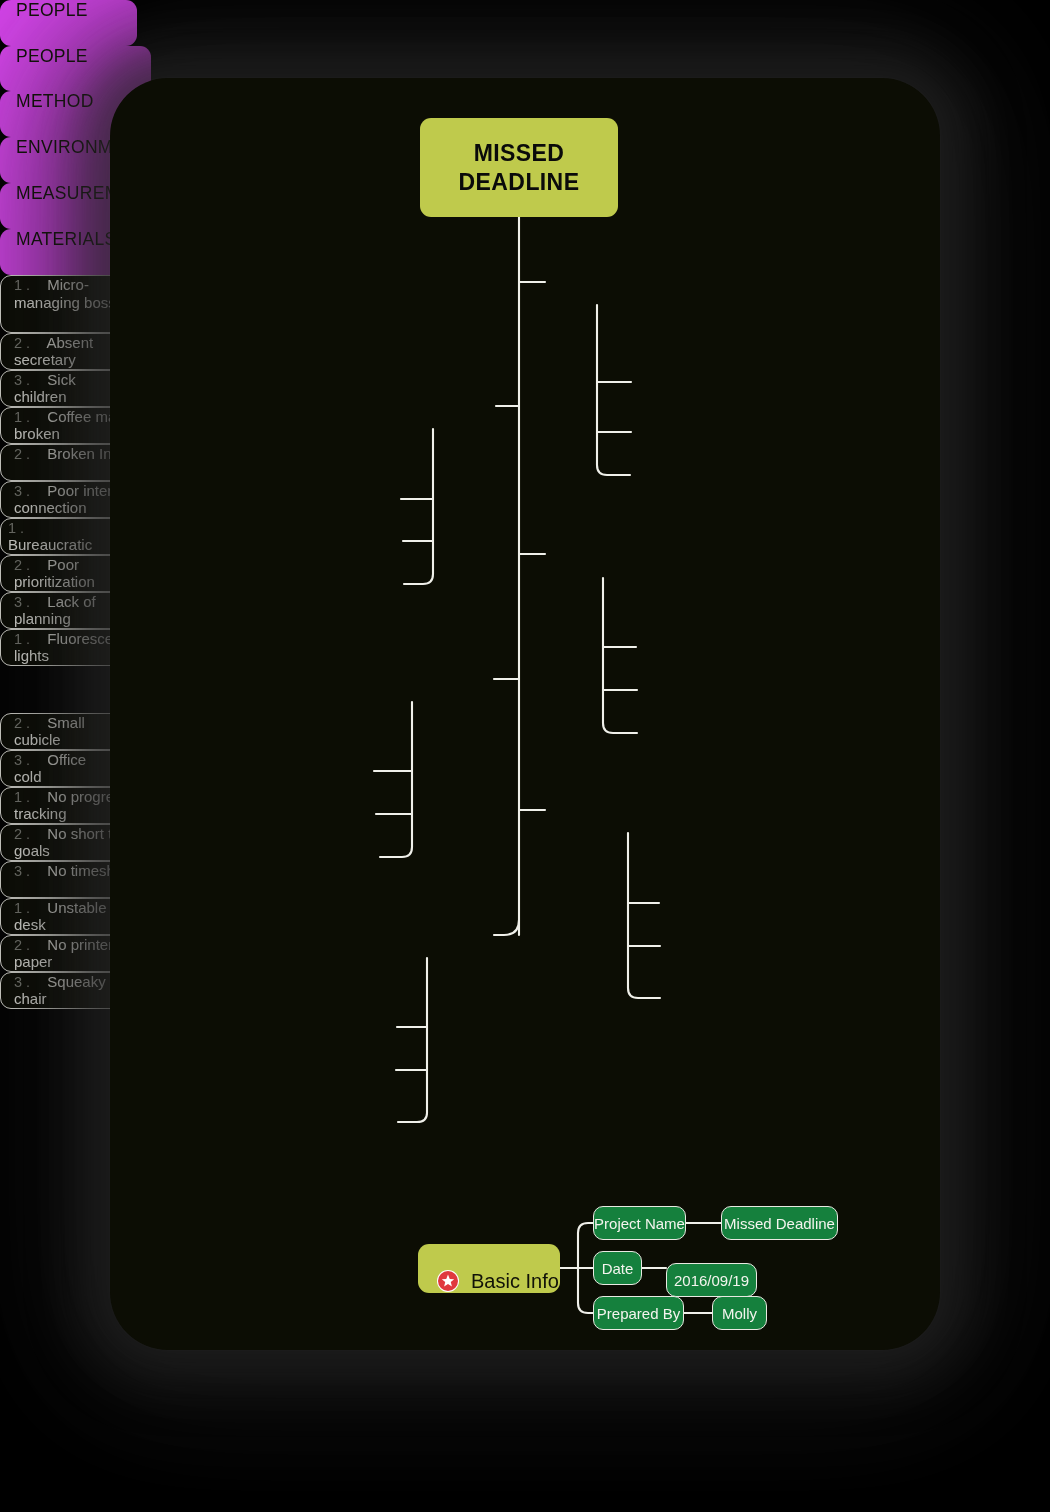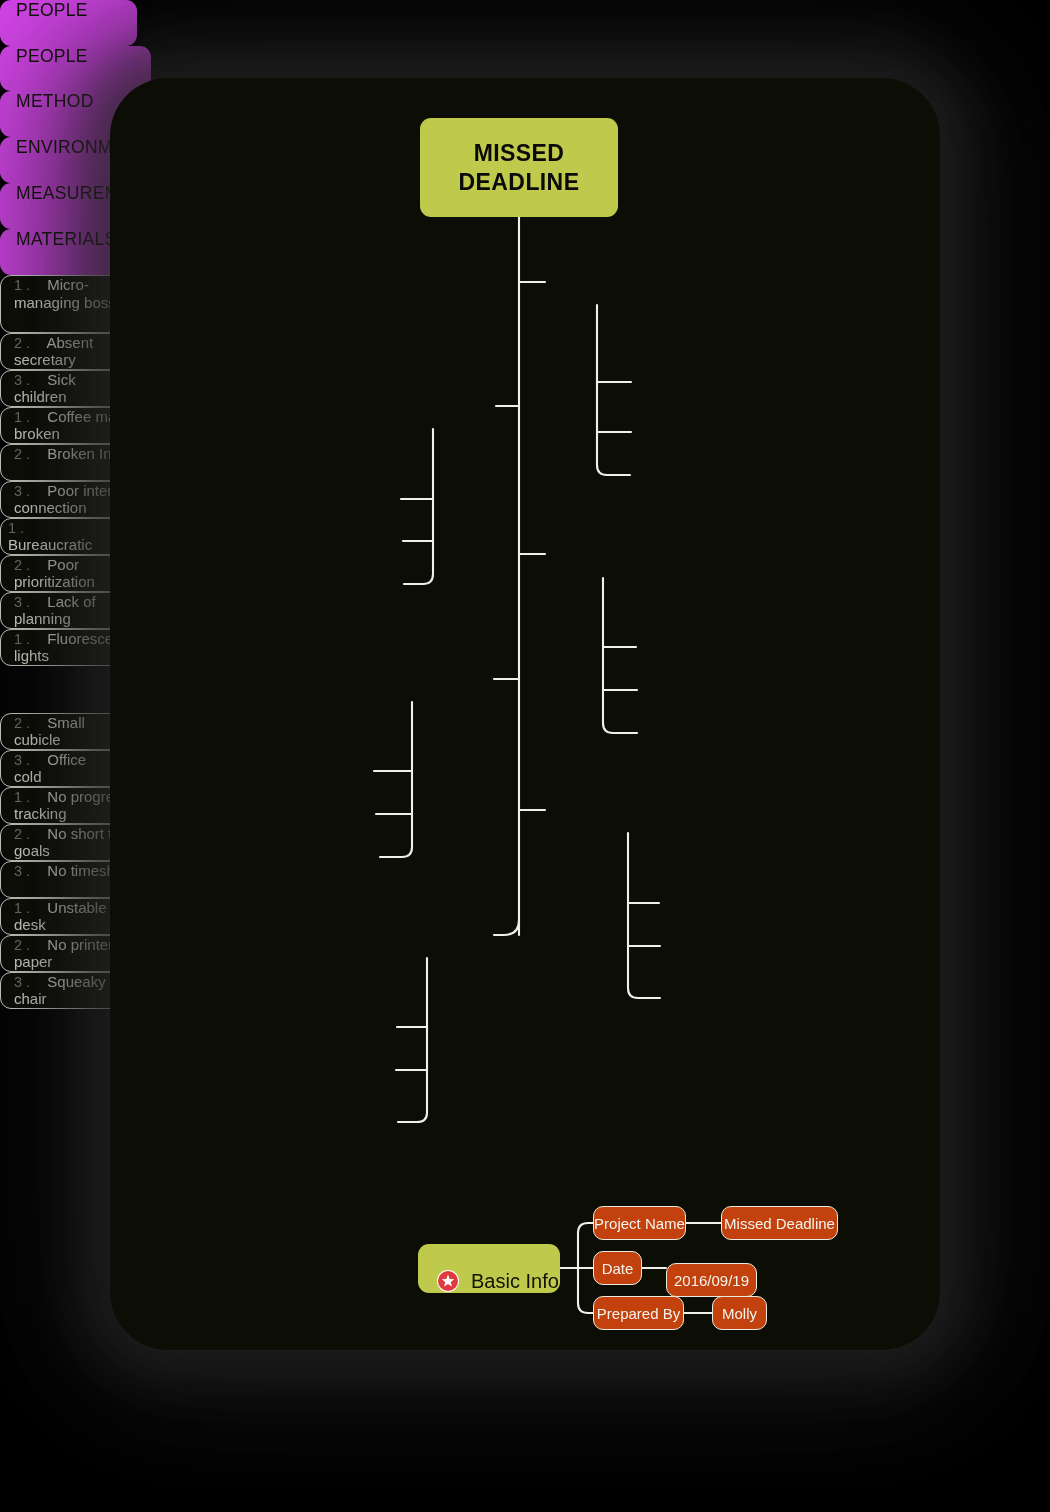--- a/index.html
+++ b/index.html
@@ -118,21 +118,21 @@
   .star-icon {
     flex: 0 0 auto;
     width: 24px;
     height: 24px;
     margin-right: 11px;
     display: inline-flex;
     align-items: center;
     justify-content: center;
   }
   .info-key, .info-val {
-    background: #c2410c;
+    background: #15803d;
     border: 1.6px solid #e9e9e2;
     color: #f4f4ee;
     font-size: 15px;
     border-radius: 10px;
     padding: 0 20px;
   }
 </style>
 </head>
 <body>
 

